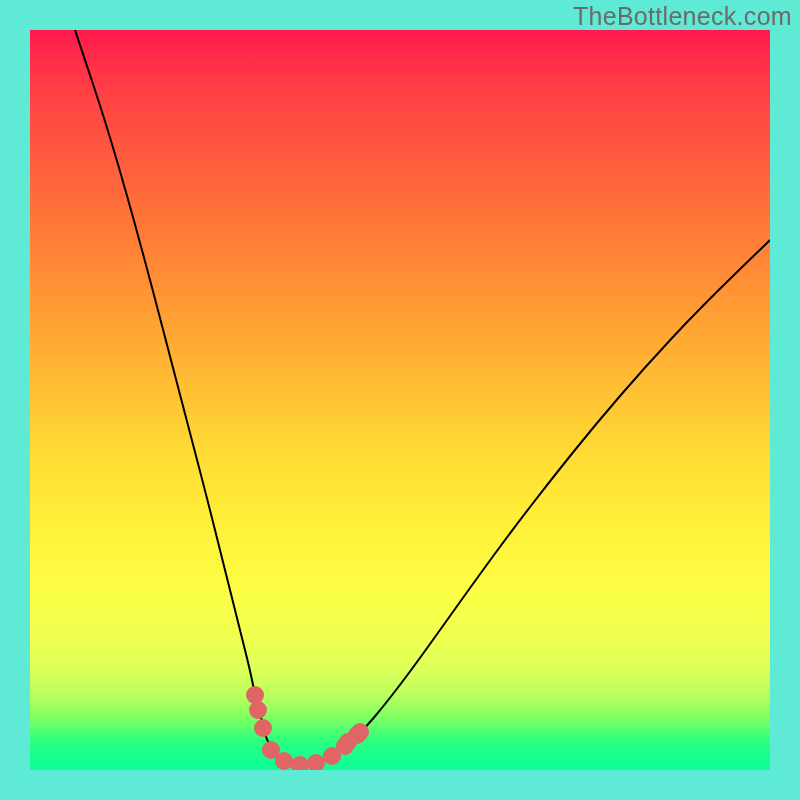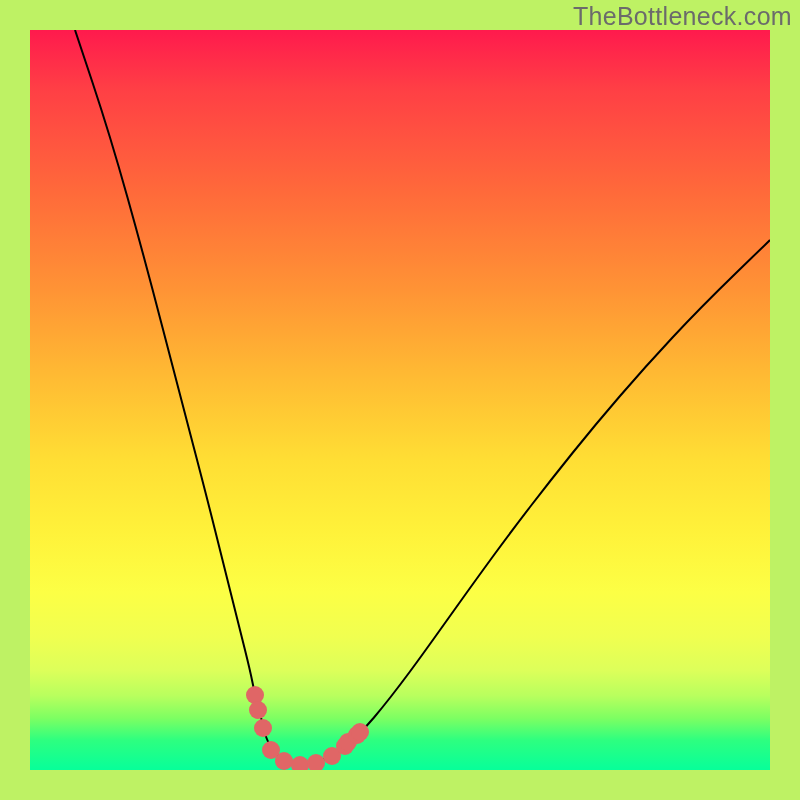--- a/index.html
+++ b/index.html
@@ -10,21 +10,21 @@
     background: #000;
     overflow: hidden;
     font-family: Arial, Helvetica, sans-serif;
   }
   .frame {
     position: absolute;
     top: 0;
     left: 0;
     width: 800px;
     height: 800px;
-    background: #bef264;
+    background: #5eead4;
     text-align: center;
   }
   .plot-area {
     position: absolute;
     top: 30px;
     left: 30px;
     width: 740px;
     height: 740px;
     overflow: hidden;
   }

